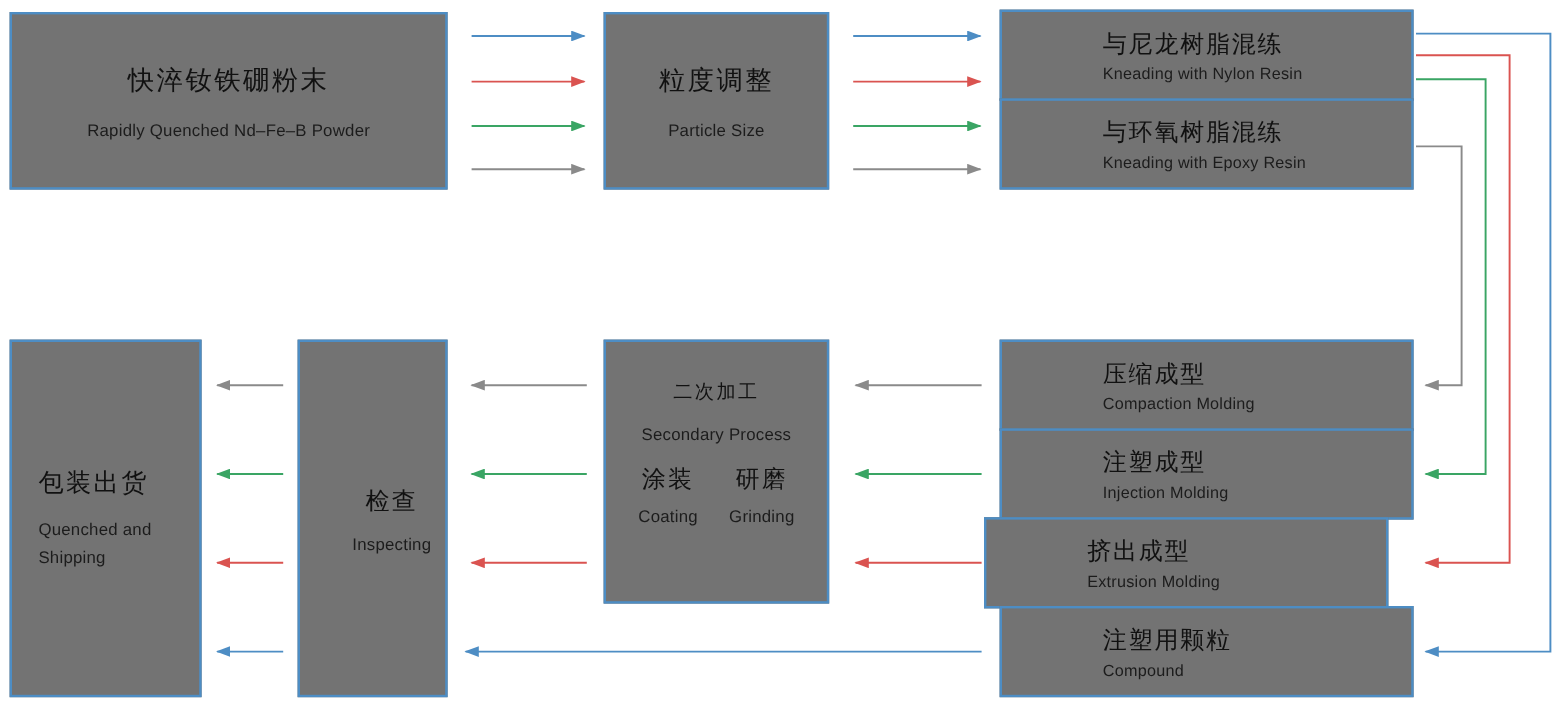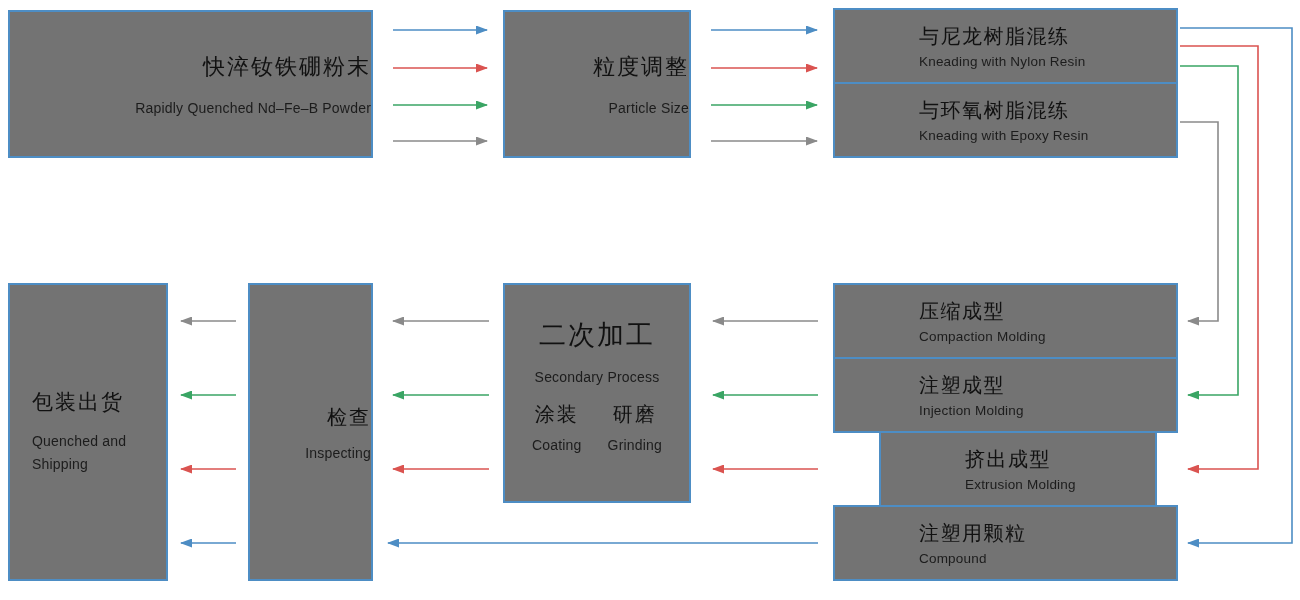--- a/index.html
+++ b/index.html
@@ -7,28 +7,28 @@
   body { font-family:"Liberation Sans","DejaVu Sans",sans-serif; color:#111; }
   .canvas { position:relative; width:1300px; height:600px; background:#fff; overflow:hidden; }
   #arrow-layer { position:absolute; left:0; top:0; width:1300px; height:600px; }
   .box {
     position:absolute; background:#737373;
     border:2px solid var(--box-border,#4d8dc4);
     display:flex; flex-direction:column; justify-content:center;
   }
   .zh { font-size:20px; letter-spacing:2px; color:#111; white-space:nowrap; }
   .en { font-size:14px; letter-spacing:0.2px; color:#1c1c1c; white-space:nowrap; }
-  .box.center { align-items:flex-end; text-align:center; }
+  .box.center { align-items:center; text-align:center; }
   .box.lg .zh { font-size:22px; margin-bottom:18px; }
   .box.lg .en { font-size:14px; }
   .box.stack { align-items:flex-start; padding-left:84px; }
   .box.stack .zh { font-size:20px; letter-spacing:1.5px; margin-bottom:4px; }
   .box.stack .en { font-size:13.5px; }
   .box.secondary { align-items:center; justify-content:flex-start; padding-top:32px; text-align:center; }
-  .box.secondary .title-zh { font-size:27px; margin-bottom:16px; }
+  .box.secondary .title-zh { font-size:16px; margin-bottom:16px; }
   .sub-row { display:flex; gap:26px; margin-top:16px; }
   .sub-col { display:flex; flex-direction:column; align-items:center; gap:9px; }
   .box.inspect .zh { margin-bottom:14px; }
   .box.packing { align-items:flex-start; padding-left:22px; }
   .box.packing .zh { font-size:21px; margin-bottom:14px; }
   .box.packing .en { line-height:1.65; }
 </style>
 </head>
 <body>
 
@@ -97,21 +97,21 @@
   <div class="box stack" style="left:833px; top:283px; width:345px; height:76px;">
     <div class="zh">压缩成型</div>
     <div class="en">Compaction Molding</div>
   </div>
 
   <div class="box stack" style="left:833px; top:357px; width:345px; height:76px;">
     <div class="zh">注塑成型</div>
     <div class="en">Injection Molding</div>
   </div>
 
-  <div class="box stack" style="left:879px; top:431px; width:278px; height:76px;">
+  <div class="box stack" style="left:820px; top:431px; width:337px; height:76px;">
     <div class="zh">挤出成型</div>
     <div class="en">Extrusion Molding</div>
   </div>
 
   <div class="box stack" style="left:833px; top:505px; width:345px; height:76px;">
     <div class="zh">注塑用颗粒</div>
     <div class="en">Compound</div>
   </div>
 
   <div class="box secondary" style="left:503px; top:283px; width:188px; height:220px;">

